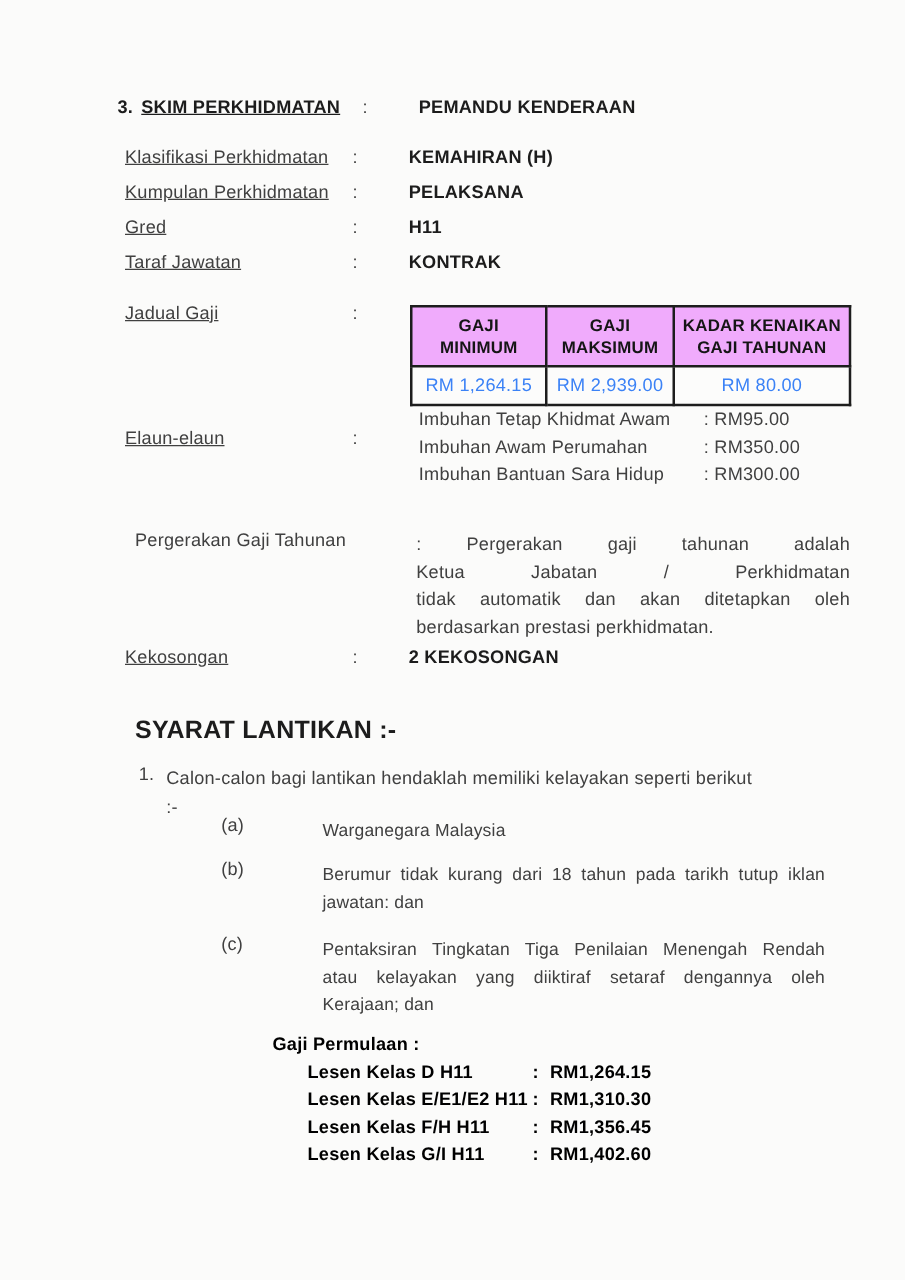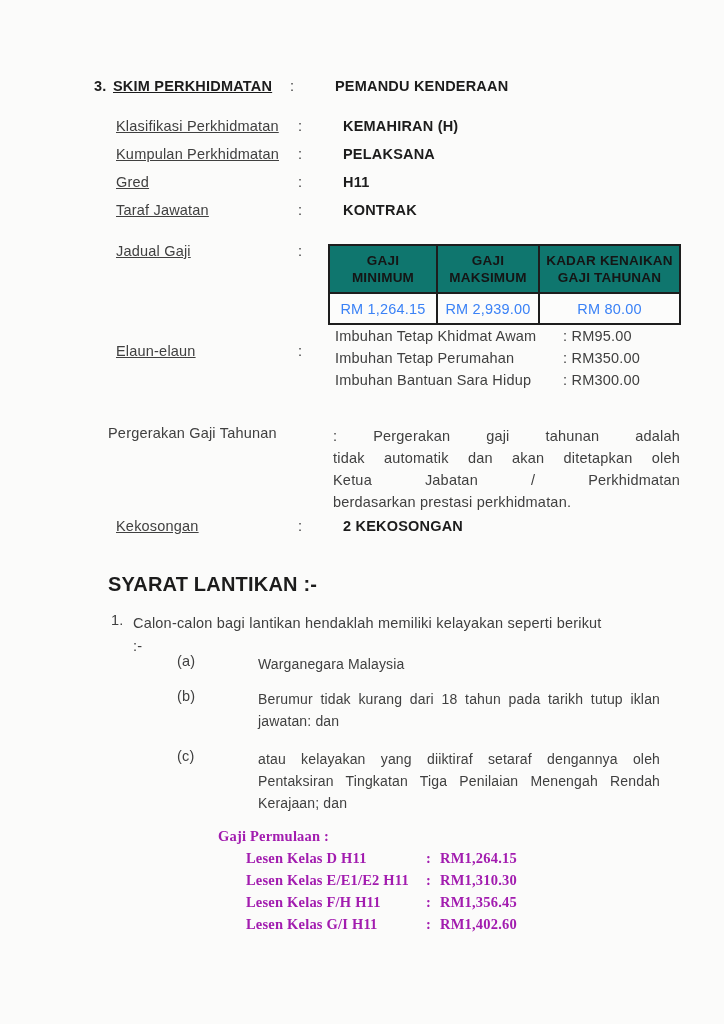--- a/index.html
+++ b/index.html
@@ -9,40 +9,40 @@
     background:#fbfbfa;
     font-family:"Liberation Sans",sans-serif;
     font-size:14.5px;
     color:#404040;
     letter-spacing:0.2px;
     overflow:hidden;
   }
   .b{font-weight:bold;color:#1c1c1c;}
   .abs{position:absolute;}
   
-  .frow{position:absolute;left:116px;right:38px;display:flex;align-items:flex-start;white-space:nowrap;}
+  .frow{position:absolute;left:100px;right:38px;display:flex;align-items:flex-start;white-space:nowrap;}
   .frow .lbl{display:inline-block;width:182px;flex:0 0 auto;text-decoration:underline;}
   .frow .sep{display:inline-block;width:45px;flex:0 0 auto;}
   .frow .val{flex:1 1 auto;}
   .skimrow{left:94px;}
   .skimrow .num{display:inline-block;width:19px;flex:0 0 auto;}
   .skimrow .lbl{width:177px;}
   
   table.gaji{
     position:absolute;left:328px;top:244px;
     border-collapse:collapse;
     table-layout:fixed;
   }
   table.gaji th,table.gaji td{
     border:2px solid #1d1d1d;
     text-align:center;vertical-align:middle;
     padding:0;
   }
   table.gaji th{
-    background:#0f766e;
+    background:#f0abfc;
     font-size:13.5px;line-height:17px;
     height:46px;
     color:#151515;
     letter-spacing:0.2px;
   }
   table.gaji td{
     height:29px;font-size:14.5px;color:#3b82f6;background:#fcfcfb;
   }
   .cw1{width:106px;} .cw2{width:100px;} .cw3{width:139px;}
   
@@ -50,21 +50,21 @@
   .eline .ename{display:inline-block;width:228px;}
   
   .plines{position:absolute;left:333px;width:347px;line-height:22px;}
   .jl{text-align:justify;text-align-last:justify;}
   
   .marker{position:absolute;left:177px;white-space:nowrap;}
   .itext{position:absolute;left:258px;width:402px;line-height:22px;font-size:14px;letter-spacing:0.15px;}
   .itext .ln{white-space:nowrap;}
   .itext .jl{white-space:normal;}
   
-  .gp{position:absolute;left:218px;line-height:22px;font-weight:bold;color:#a21caf;white-space:nowrap;font-family:Liberation Serif, serif;}
+  .gp{position:absolute;left:218px;line-height:22px;font-weight:bold;color:#000000;white-space:nowrap;}
   .gp .glabel{display:inline-block;width:180px;margin-left:28px;}
   .gp .gsep{display:inline-block;width:14px;}
 </style>
 </head>
 <body>
 
 <div class="page">
 
   <div class="frow skimrow" style="top:78px">
     <span class="num b">3.</span>
@@ -127,32 +127,32 @@
 
   <div class="frow" style="top:343px">
     <span class="lbl">Elaun-elaun</span>
     <span class="sep">:</span>
   </div>
   <div class="abs" style="left:335px;top:325px">
     <div class="eline">
       <span class="ename">Imbuhan Tetap Khidmat Awam</span><span>:</span>&nbsp;<span>RM95.00</span>
     </div>
     <div class="eline">
-      <span class="ename">Imbuhan Tetap Perumahan</span><span>:</span>&nbsp;<span>RM350.00</span>
+      <span class="ename">Imbuhan Awam Perumahan</span><span>:</span>&nbsp;<span>RM350.00</span>
     </div>
     <div class="eline">
       <span class="ename">Imbuhan Bantuan Sara Hidup</span><span>:</span>&nbsp;<span>RM300.00</span>
     </div>
   </div>
 
   <div class="abs" style="left:108px;top:425px">Pergerakan Gaji Tahunan</div>
   <div class="plines" style="top:425px">
     <div class="jl">: Pergerakan gaji tahunan adalah</div>
+    <div class="jl">Ketua Jabatan / Perkhidmatan</div>
     <div class="jl">tidak automatik dan akan ditetapkan oleh</div>
-    <div class="jl">Ketua Jabatan / Perkhidmatan</div>
     <div>berdasarkan prestasi perkhidmatan.</div>
   </div>
 
   <div class="frow" style="top:518px">
     <span class="lbl">Kekosongan</span>
     <span class="sep">:</span>
     <span class="val b">2 KEKOSONGAN</span>
   </div>
 
   <div class="abs b" style="left:108px;top:573px;font-size:20px">SYARAT LANTIKAN :-</div>
@@ -169,22 +169,22 @@
   </div>
 
   <div class="marker" style="top:688px">(b)</div>
   <div class="itext" style="top:688px">
     <div class="jl">Berumur tidak kurang dari 18 tahun pada tarikh tutup iklan</div>
     <div class="ln">jawatan: dan</div>
   </div>
 
   <div class="marker" style="top:748px">(c)</div>
   <div class="itext" style="top:748px">
+    <div class="jl">Pentaksiran Tingkatan Tiga Penilaian Menengah Rendah</div>
     <div class="jl">atau kelayakan yang diiktiraf setaraf dengannya oleh</div>
-    <div class="jl">Pentaksiran Tingkatan Tiga Penilaian Menengah Rendah</div>
     <div class="ln">Kerajaan; dan</div>
   </div>
 
   <div class="gp" style="top:825px">
     <div>Gaji Permulaan :</div>
     <div>
       <span class="glabel">Lesen Kelas D H11</span><span class="gsep">:</span><span>RM1,264.15</span>
     </div>
     <div>
       <span class="glabel">Lesen Kelas E/E1/E2 H11</span><span class="gsep">:</span><span>RM1,310.30</span>

